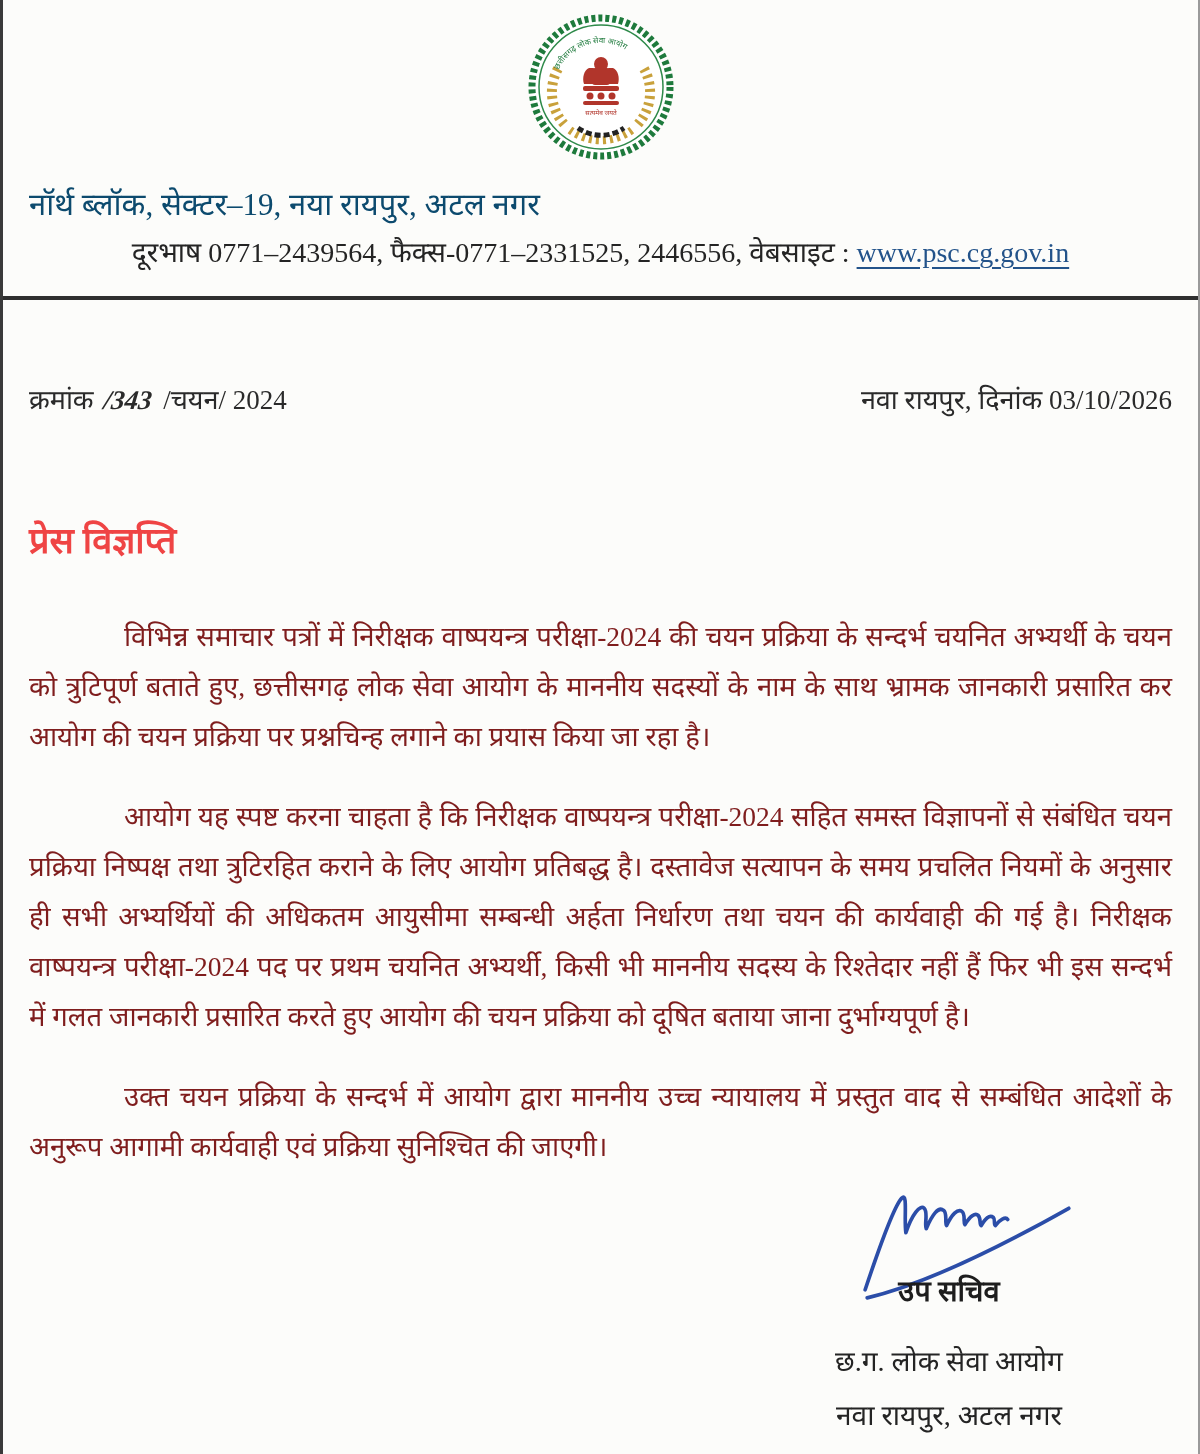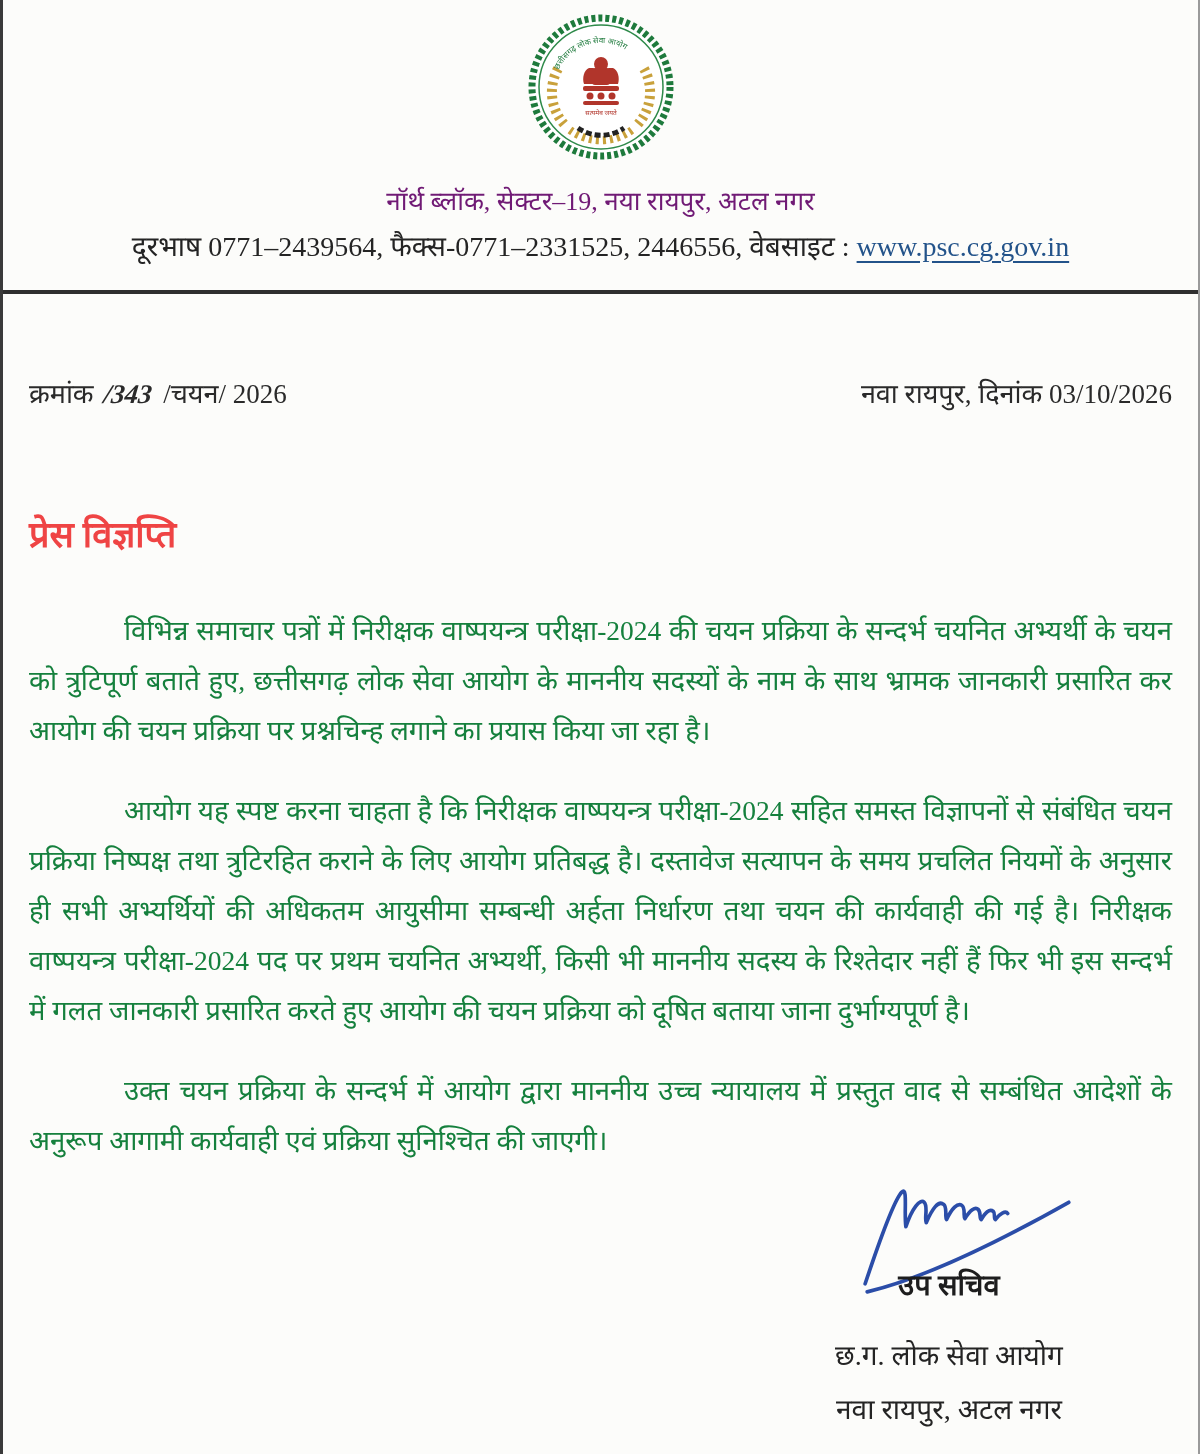--- a/index.html
+++ b/index.html
@@ -25,24 +25,23 @@
 
   .org-title {
     text-align:center;
     font-size:50px;
     font-weight:bold;
     letter-spacing:0.5px;
     margin-top:6px;
     color:#151515;
   }
   .org-address {
-    text-align:center;
-    font-size:26px;
+    font-size:31px;
     margin-top:16px;
-    color:#701a75;
+    color:#0c4a6e;
   }
   .org-contact {
     text-align:center;
     font-size:28px;
     margin-top:8px;
     color:#242424;
   }
   .website-link {
     color:#23538a;
     text-decoration:underline;
@@ -80,21 +79,21 @@
     font-weight:bold;
     margin-top:98px;
     color:#ef4444;
   }
   .body-text p {
     font-size:27.5px;
     line-height:1.82;
     text-align:justify;
     text-indent:95px;
     margin:0;
-    color:#15803d;
+    color:#7f1d1d;
   }
   .body-text p.p-first { margin-top:48px; }
   .body-text p + p { margin-top:30px; }
 
   
   .sign-block {
     width:330px;
     margin-left:auto;
     margin-right:58px;
     margin-top:20px;
@@ -167,21 +166,21 @@
 
     <div class="org-address">नॉर्थ ब्लॉक, सेक्टर–19, नया रायपुर, अटल नगर</div>
     <div class="org-contact"><span>दूरभाष 0771–2439564, फैक्स-0771–2331525, 2446556, वेबसाइट : </span><span class="website-link">www.psc.cg.gov.in</span></div>
 
     <div class="rule"></div>
 
     <div class="meta-row">
       <div>
         <span>क्रमांक</span>
         <span class="ref-number">/343</span>
-        <span>/चयन/ 2026</span>
+        <span>/चयन/ 2024</span>
       </div>
       <div>नवा रायपुर, दिनांक 03/10/2026</div>
     </div>
 
     <div class="press-heading">प्रेस विज्ञप्ति</div>
 
     <div class="body-text">
       <p class="p-first">विभिन्न समाचार पत्रों में निरीक्षक वाष्पयन्त्र परीक्षा-2024 की चयन प्रक्रिया के सन्दर्भ चयनित अभ्यर्थी के चयन को त्रुटिपूर्ण बताते हुए, छत्तीसगढ़ लोक सेवा आयोग के माननीय सदस्यों के नाम के साथ भ्रामक जानकारी प्रसारित कर आयोग की चयन प्रक्रिया पर प्रश्नचिन्ह लगाने का प्रयास किया जा रहा है।</p>
       <p>आयोग यह स्पष्ट करना चाहता है कि निरीक्षक वाष्पयन्त्र परीक्षा-2024 सहित समस्त विज्ञापनों से संबंधित चयन प्रक्रिया निष्पक्ष तथा त्रुटिरहित कराने के लिए आयोग प्रतिबद्ध है। दस्तावेज सत्यापन के समय प्रचलित नियमों के अनुसार ही सभी अभ्यर्थियों की अधिकतम आयुसीमा सम्बन्धी अर्हता निर्धारण तथा चयन की कार्यवाही की गई है। निरीक्षक वाष्पयन्त्र परीक्षा-2024 पद पर प्रथम चयनित अभ्यर्थी, किसी भी माननीय सदस्य के रिश्तेदार नहीं हैं फिर भी इस सन्दर्भ में गलत जानकारी प्रसारित करते हुए आयोग की चयन प्रक्रिया को दूषित बताया जाना दुर्भाग्यपूर्ण है।</p>
       <p>उक्त चयन प्रक्रिया के सन्दर्भ में आयोग द्वारा माननीय उच्च न्यायालय में प्रस्तुत वाद से सम्बंधित आदेशों के अनुरूप आगामी कार्यवाही एवं प्रक्रिया सुनिश्चित की जाएगी।</p>

